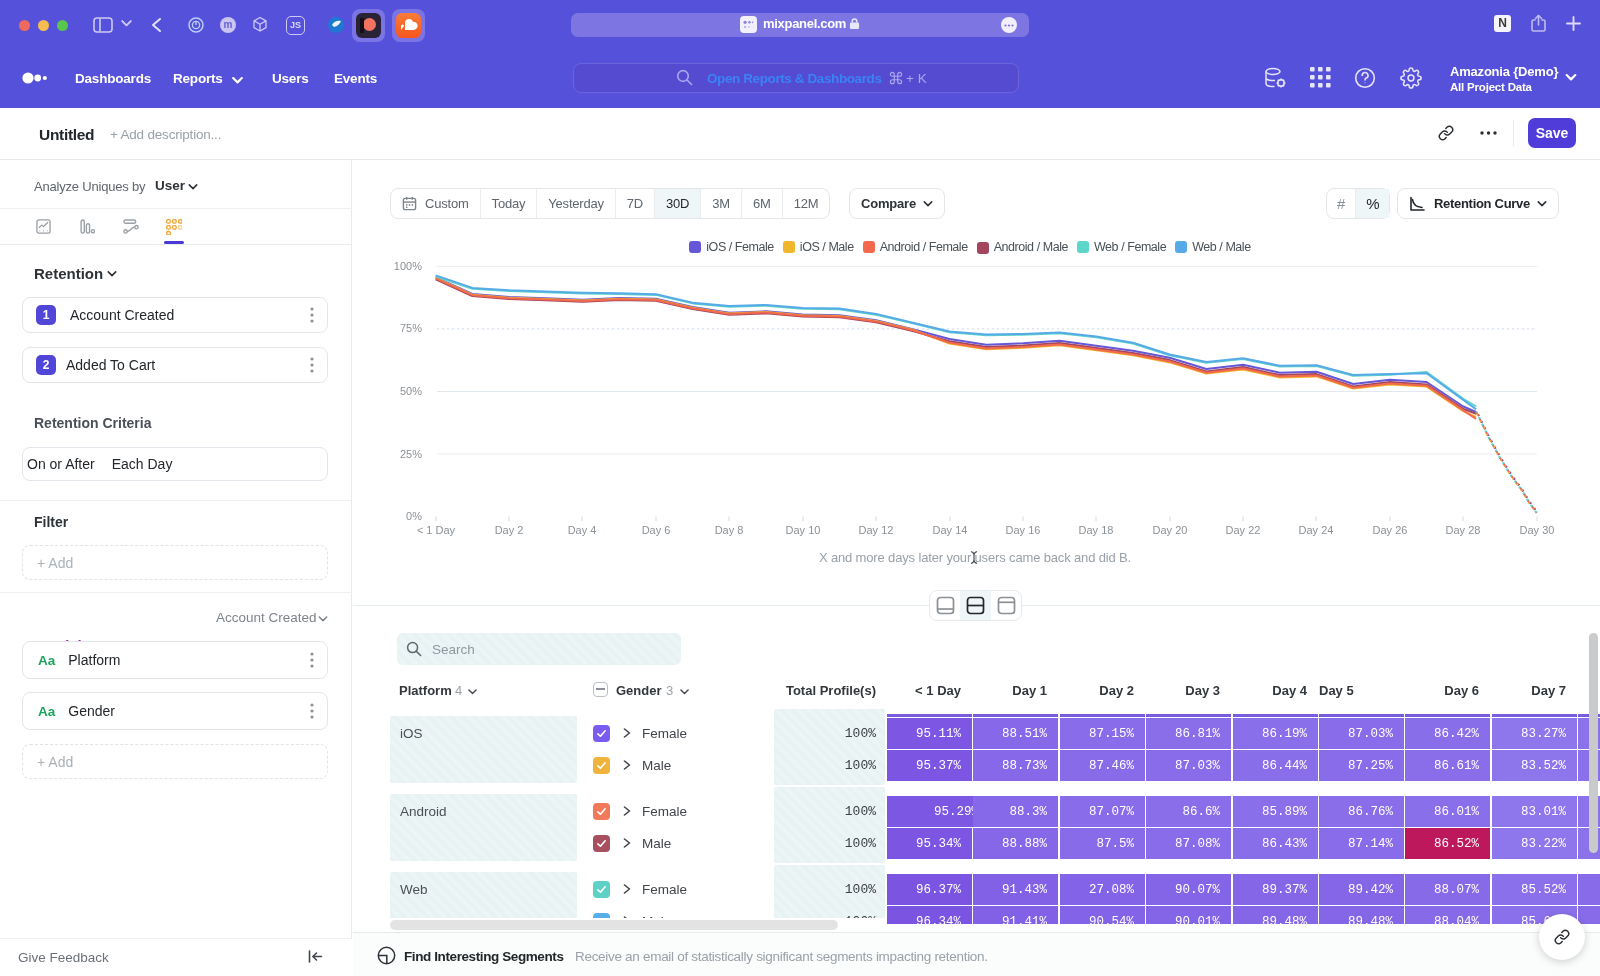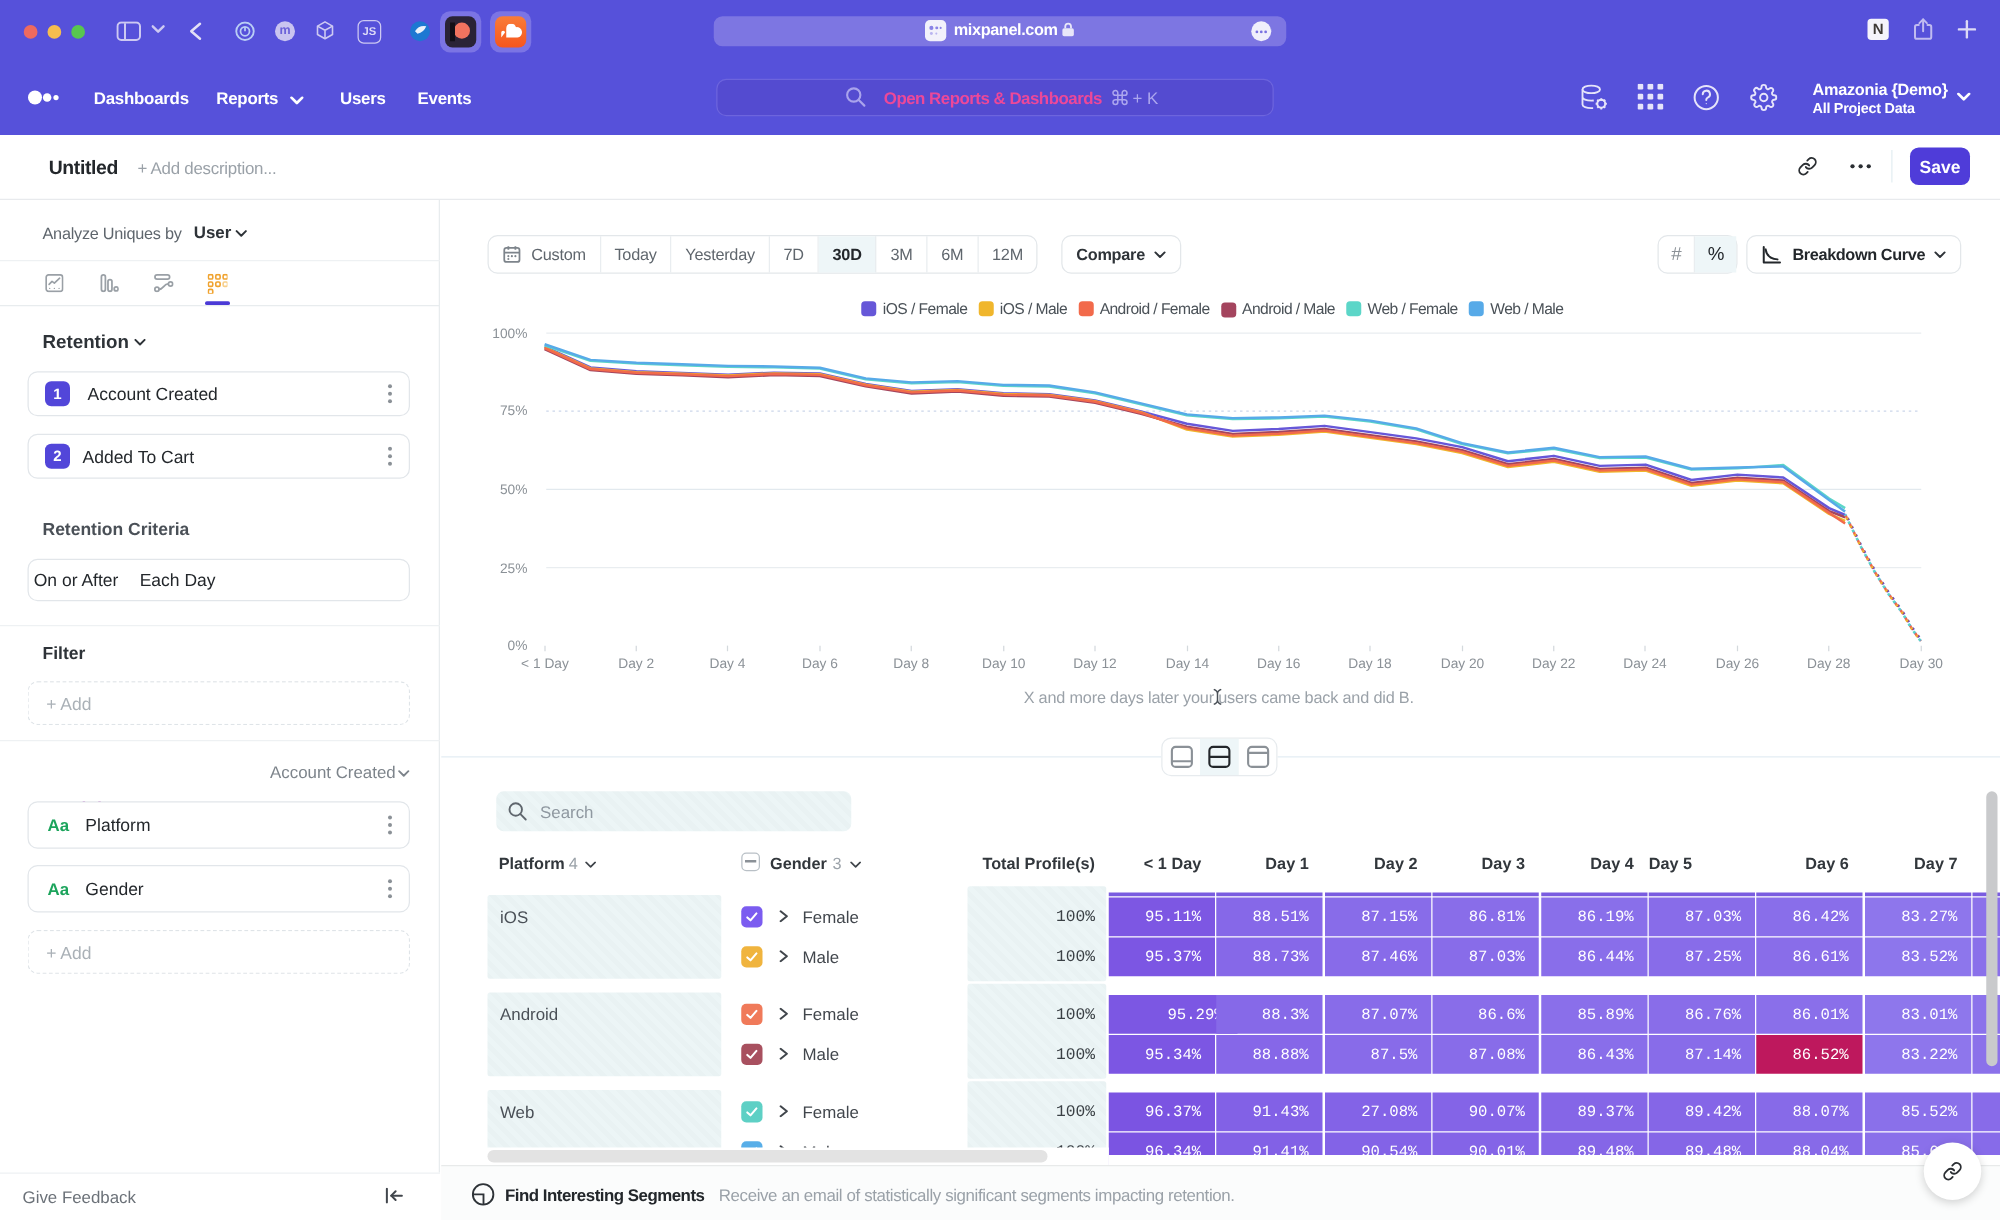--- a/index.html
+++ b/index.html
@@ -99,21 +99,21 @@
       <polyline points="1,1 5,5 9,1" fill="none" stroke="#fff" stroke-width="2" stroke-linecap="round" stroke-linejoin="round"></polyline>
     </svg>
   </div>
 <div class="abs navitem" style="left:272px;top:71px">Users</div>
 <div class="abs navitem" style="left:334px;top:71px">Events</div>
 <div class="abs" style="left:573px;top:63px;width:446px;height:30px;border-radius:8px;background:#544bd0;border:1px solid #6d65dd"></div>
 <svg class="abs" style="left:676px;top:69px" width="17" height="17" viewBox="0 0 17 17" fill="none" stroke="#a9a3ec" stroke-width="1.7">
     <circle cx="7" cy="7" r="5.3"></circle>
     <line x1="11" y1="11" x2="15.5" y2="15.5" stroke-linecap="round"></line>
   </svg>
-<div class="abs" style="left:707px;top:71px;color:#ec4899;font-size:13.5px;font-weight:700;letter-spacing:-0.4px">Open Reports &amp; Dashboards</div>
+<div class="abs" style="left:707px;top:71px;color:#3b82f6;font-size:13.5px;font-weight:700;letter-spacing:-0.4px">Open Reports &amp; Dashboards</div>
 <svg class="abs" style="left:889px;top:71px" width="14" height="14" viewBox="0 0 16 16" fill="none" stroke="#aca6ee" stroke-width="1.4">
     <path d="M6 6 V3.9 A2.2 2.2 0 1 0 3.8 6 H6 M10 6 h2.2 A2.2 2.2 0 1 0 10 3.8 V6 M6 10 H3.8 A2.2 2.2 0 1 0 6 12.2 V10 M10 10 v2.2 A2.2 2.2 0 1 0 12.2 10 H10 M6 6 h4 v4 h-4 z"></path>
   </svg>
 <div class="abs" style="left:906px;top:71px;color:#aca6ee;font-size:13.5px">+ K</div>
 <svg class="abs" style="left:1263px;top:66px" width="25" height="24" viewBox="0 0 25 24" fill="none" stroke="#e6e4fa" stroke-width="1.5">
     <ellipse cx="10" cy="5.5" rx="7" ry="3"></ellipse>
     <path d="M3 5.5v6c0 1.7 3.1 3 7 3 .7 0 1.4 0 2-.1M3 11.5v6c0 1.7 3.1 3 7 3h1.5"></path>
     <circle cx="18" cy="17" r="3.2"></circle>
     <path d="M18 12.5v2M18 19.5v2M22.5 17h-2M15.5 17h-2M21.2 13.8l-1.4 1.4M16.2 18.8l-1.4 1.4M21.2 20.2l-1.4-1.4M16.2 15.2l-1.4-1.4"></path>
   </svg>
@@ -283,39 +283,39 @@
         <line x1="5" y1="1" x2="5" y2="4"></line>
         <line x1="11" y1="1" x2="11" y2="4"></line>
         <circle cx="5" cy="9.5" r="0.9" fill="#7d848b" stroke="none"></circle>
         <circle cx="8" cy="9.5" r="0.9" fill="#7d848b" stroke="none"></circle>
         <circle cx="11" cy="9.5" r="0.9" fill="#7d848b" stroke="none"></circle>
         <circle cx="5" cy="12" r="0.9" fill="#7d848b" stroke="none"></circle>
       </svg>Custom</div>
 <div class="it">Today</div>
 <div class="it">Yesterday</div>
 <div class="it">7D</div>
-<div class="it" style="background:#eef6f8;color:#23272b;font-weight:700">30D</div>
+<div class="it" style="background:#eef6f8;color:#23272b;font-weight:400">30D</div>
 <div class="it">3M</div>
 <div class="it">6M</div>
 <div class="it">12M</div>
 </div>
 <div class="abs seg" style="left:849px;top:188px">
     <div class="it" style="color:#2e3338;font-weight:700">Compare&nbsp;&nbsp;<svg width="10" height="6" viewBox="0 0 10 6.5">
         <polyline points="1,1 5,5 9,1" fill="none" stroke="#2e3338" stroke-width="1.7" stroke-linecap="round" stroke-linejoin="round"></polyline>
       </svg></div>
   </div>
 <div class="abs seg" style="left:1326px;top:188px">
     <div class="it" style="padding:0 10px;color:#8b9197;font-size:15px">#</div>
     <div class="it" style="padding:0 10px;background:#eef6f8;color:#23272b;font-size:15px">%</div>
   </div>
 <div class="abs seg" style="left:1397px;top:188px">
     <div class="it" style="color:#23272b;font-weight:700"><svg width="16" height="16" viewBox="0 0 16 16" fill="none" stroke="#23272b" stroke-width="1.6" style="margin-right:9px">
         <polyline points="2,1.5 2,14 15,14" stroke-linecap="round" stroke-linejoin="round"></polyline>
         <path d="M3.5 3.5 c0.5 4.5 4 7.5 9.5 8" stroke-linecap="round"></path>
-      </svg><span style="letter-spacing:-0.3px">Breakdown Curve</span>&nbsp;&nbsp;<svg width="10" height="6" viewBox="0 0 10 6.5">
+      </svg><span style="letter-spacing:-0.3px">Retention Curve</span>&nbsp;&nbsp;<svg width="10" height="6" viewBox="0 0 10 6.5">
         <polyline points="1,1 5,5 9,1" fill="none" stroke="#2e3338" stroke-width="1.7" stroke-linecap="round" stroke-linejoin="round"></polyline>
       </svg></div>
   </div>
 <div class="abs" style="left:600px;top:240px;width:740px;display:flex;justify-content:center;gap:9px">
     <div style="display:flex;align-items:center">
       <div style="width:12px;height:12px;border-radius:3px;background:#6657d8;margin-right:5px"></div>
       <div style="font-size:12.5px;letter-spacing:-0.45px;color:#4a5157">iOS / Female</div>
     </div>
     <div style="display:flex;align-items:center">
       <div style="width:12px;height:12px;border-radius:3px;background:#f0b62c;margin-right:5px"></div>

